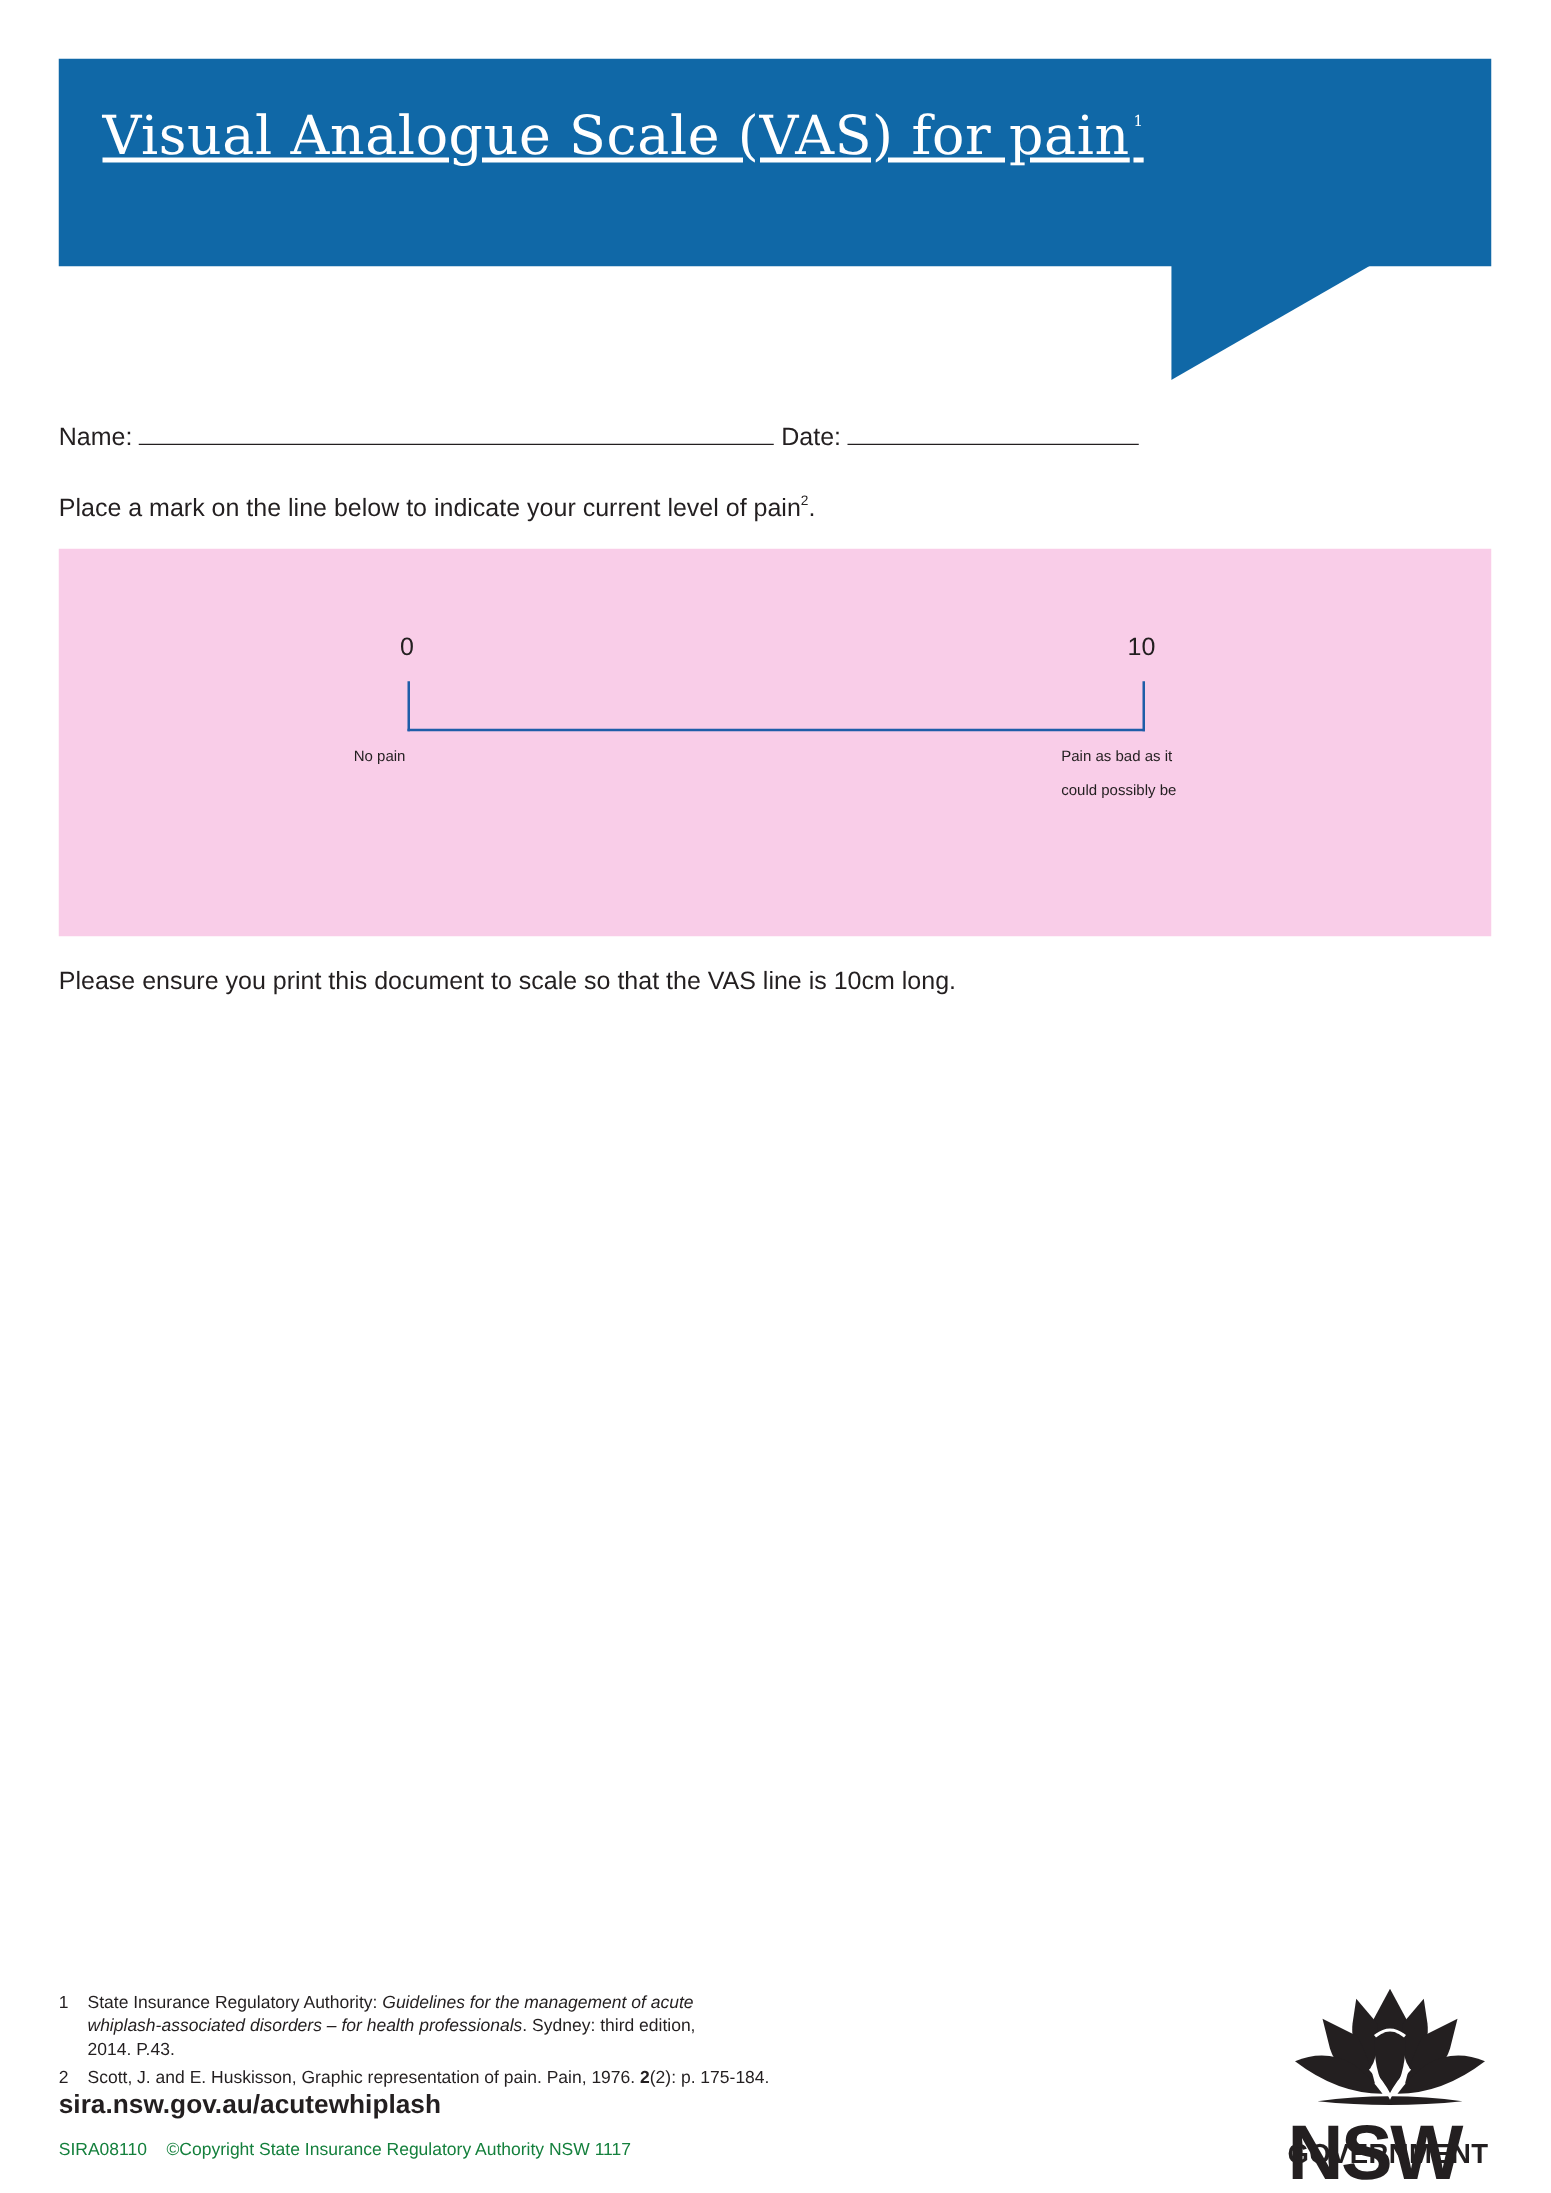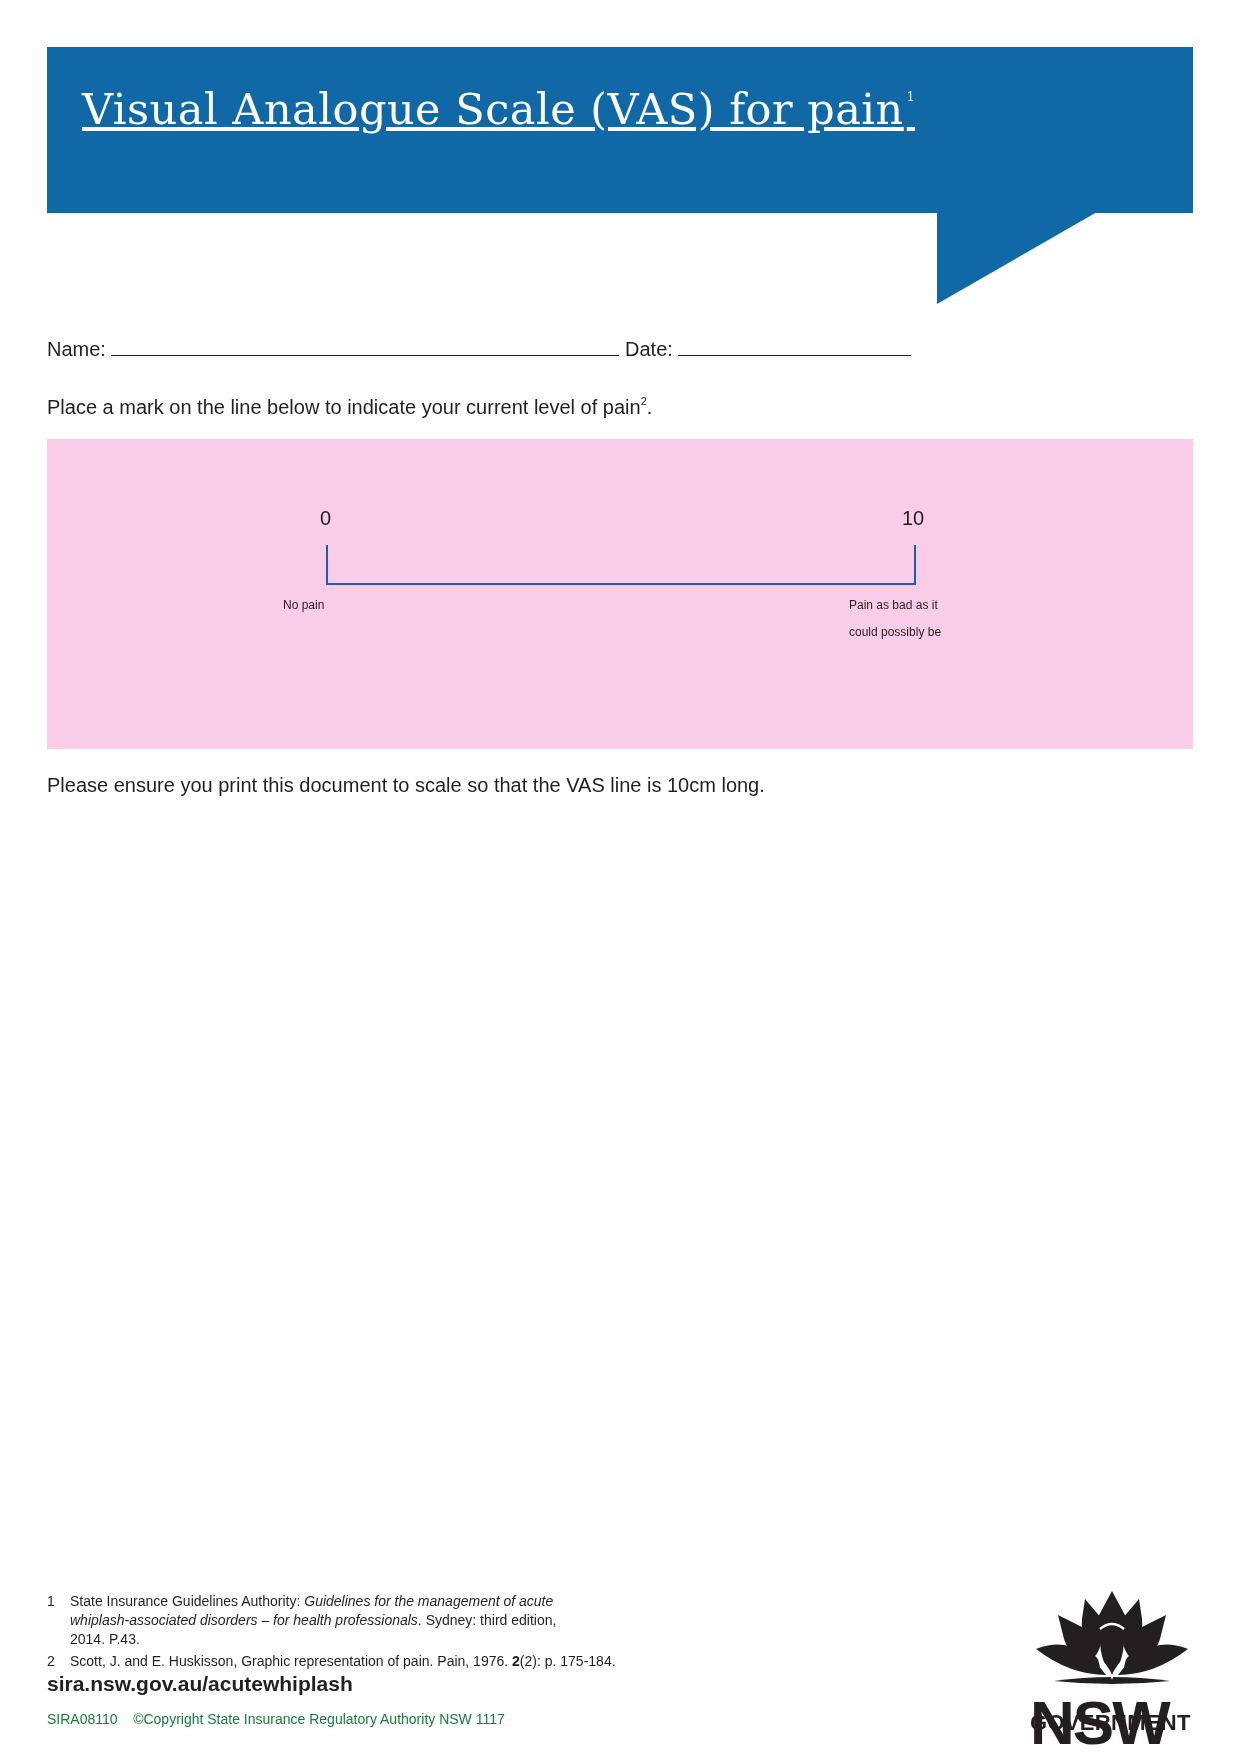--- a/index.html
+++ b/index.html
@@ -58,21 +58,21 @@
 <div class="lbl" style="left:813px; top:592px;margin-left:36px;">
   <div>Pain as bad as it</div>
   <div>could possibly be</div>
 </div>
 
 <div class="row ensure">Please ensure you print this document to scale so that the VAS line is 10cm long.</div>
 
 <div class="footnotes">
   <div class="fn">
     <span class="fn-num">1</span>
-    <span style="width:520px;"><span>State Insurance Guidelines Authority: </span><i>Guidelines for the management of acute whiplash-associated disorders – for health professionals</i><span>. Sydney: third edition, 2014. P.43.</span></span>
+    <span style="width:520px;"><span>State Insurance Regulatory Authority: </span><i>Guidelines for the management of acute whiplash-associated disorders – for health professionals</i><span>. Sydney: third edition, 2014. P.43.</span></span>
   </div>
   <div class="fn">
     <span class="fn-num">2</span>
     <span><span>Scott, J. and E. Huskisson, Graphic representation of pain. Pain, 1976. </span><b>2</b><span>(2): p. 175-184.</span></span>
   </div>
 </div>
 
 <div class="website">sira.nsw.gov.au/acutewhiplash</div>
 <div class="copy"><span>SIRA08110</span>    <span>©Copyright State Insurance Regulatory Authority NSW 1117</span></div>
 

